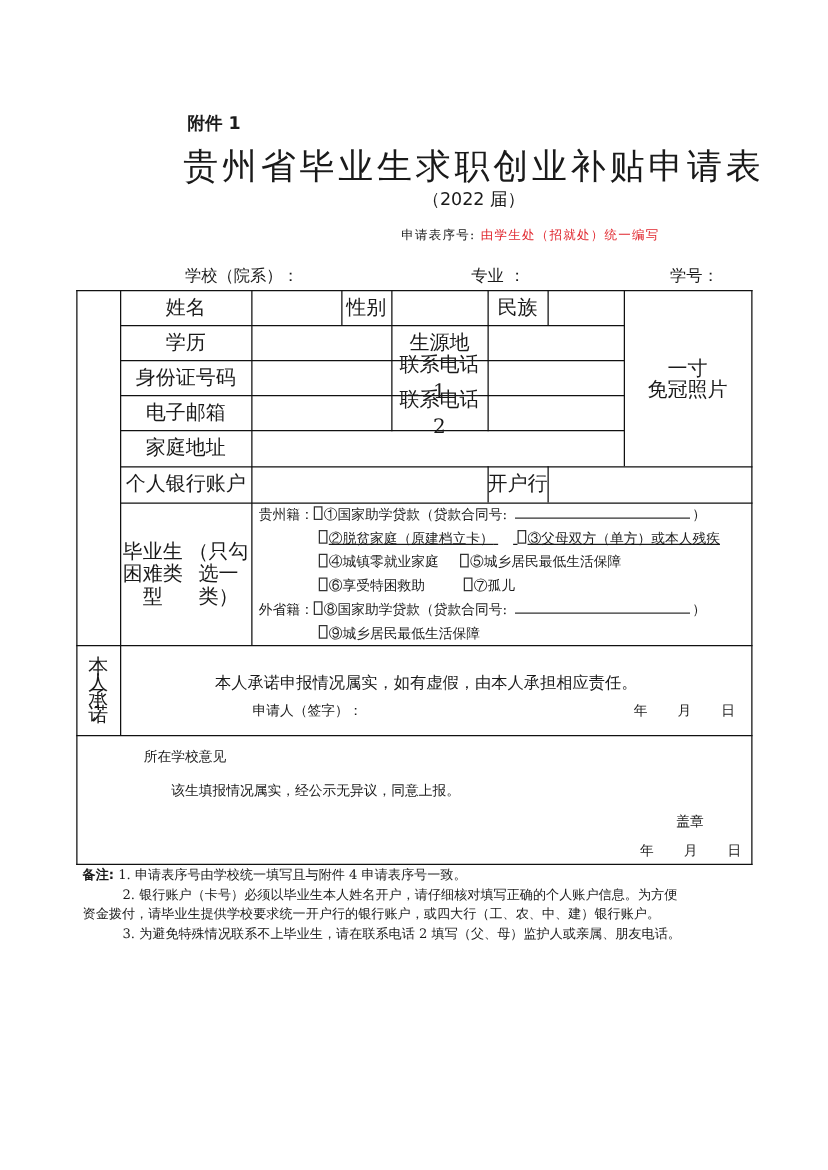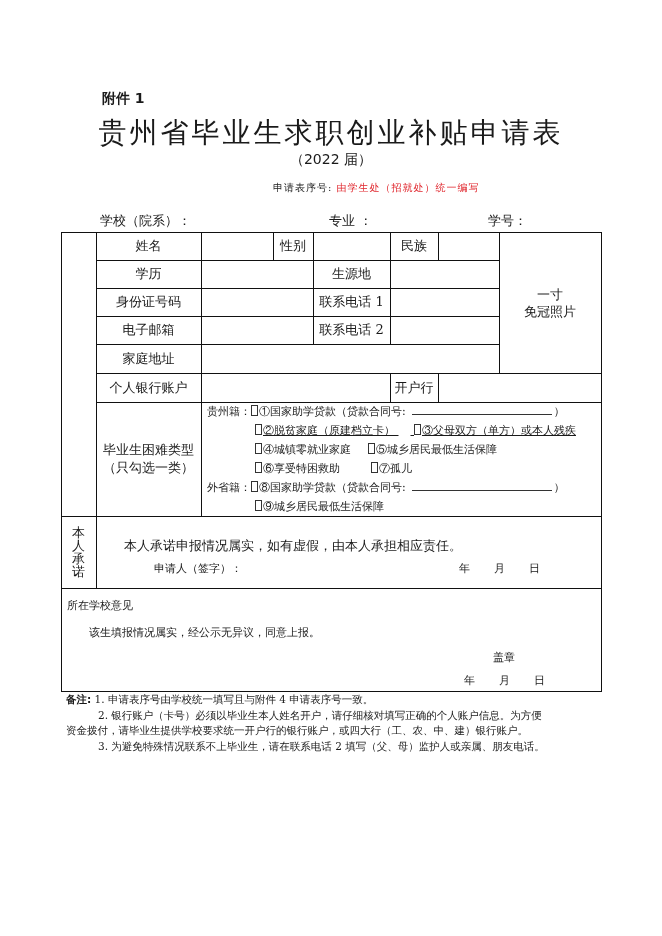--- a/index.html
+++ b/index.html
@@ -1,28 +1,28 @@
 <!DOCTYPE html>
 <html><head>
 <meta charset="utf-8">
 <style>
   html, body { margin:0; padding:0; background:#ffffff; }
   body { width:662px; height:936px; position:relative; overflow:hidden;
          font-family:"DejaVu Serif","Liberation Serif",serif; color:#1a1a1a; }
-  .abs { position:absolute; white-space:nowrap; }
+  .abs { position:absolute; white-space:nowrap;margin-left:48px; }
   .attach { left:102px; top:90px; font-family:"DejaVu Sans","Liberation Sans",sans-serif; font-weight:bold; font-size:14px; }
   .title { left:0; width:662px; top:114px; text-align:center; font-size:28px; letter-spacing:3px; font-weight:normal; }
   .year { left:0; width:662px; top:151px; text-align:center; font-size:14px; font-family:"DejaVu Sans","Liberation Sans",sans-serif; }
   .serial { left:273px; top:181px; font-size:10px; letter-spacing:1px; }
   .serial .red { color:#e0262d; }
   .meta { top:212px; font-size:13px; }
   .line { position:absolute; background:#111; }
   .h { height:1px; }
   .v { width:1px; }
-  .cell { position:absolute; display:flex; align-items:center; justify-content:center; font-size:13px; text-align:center; }
+  .cell { position:absolute; display:flex; align-items:center; justify-content:center; font-size:16px; text-align:center; }
   .diff-line { position:absolute; font-size:11px; white-space:nowrap; left:207px; }
   .chk { display:inline-block; width:5px; height:9px; border:1px solid #333; vertical-align:-1px; margin-right:1px; }
   .uline { display:inline-block; width:140px; border-bottom:1px solid #333; height:9px; vertical-align:0px; margin-left:6px; margin-right:2px; }
   .notes { position:absolute; font-size:10.5px; white-space:nowrap; }
 </style>
 </head>
 <body>
 
 <div class="abs attach">附件 1</div>
 <div class="abs title">贵州省毕业生求职创业补贴申请表</div>
@@ -91,21 +91,21 @@
 <div class="cell" style="left:390px; top:316px; width:109px; height:28px;"></div>
 
 <div class="cell" style="left:96px; top:344px; width:105px; height:29px;">家庭地址</div>
 <div class="cell" style="left:201px; top:344px; width:298px; height:29px;"></div>
 
 <div class="cell" style="left:96px; top:373px; width:105px; height:29px;">个人银行账户</div>
 <div class="cell" style="left:201px; top:373px; width:189px; height:29px;"></div>
 <div class="cell" style="left:390px; top:373px; width:48px; height:29px;">开户行</div>
 <div class="cell" style="left:438px; top:373px; width:163px; height:29px;"></div>
 
-<div class="cell" style="left:96px; top:402px; width:105px; height:114px; flex-direction:column; line-height:18px;">
+<div class="cell" style="left:96px; top:402px; width:105px; height:114px; flex-direction:row; line-height:18px;">
   <span>毕业生困难类型</span>
   <span>（只勾选一类）</span>
 </div>
 
 <div class="diff-line" style="top:404px;">
   <span>贵州籍：</span><span class="chk"></span><span>①国家助学贷款（贷款合同号:</span><span class="uline"></span><span>）</span>
 </div>
 <div class="diff-line" style="top:423px; left:255px;text-decoration:underline;">
   <span class="chk"></span><span>②脱贫家庭（原建档立卡）</span>
   <span style="display:inline-block; width:12px;"></span>

